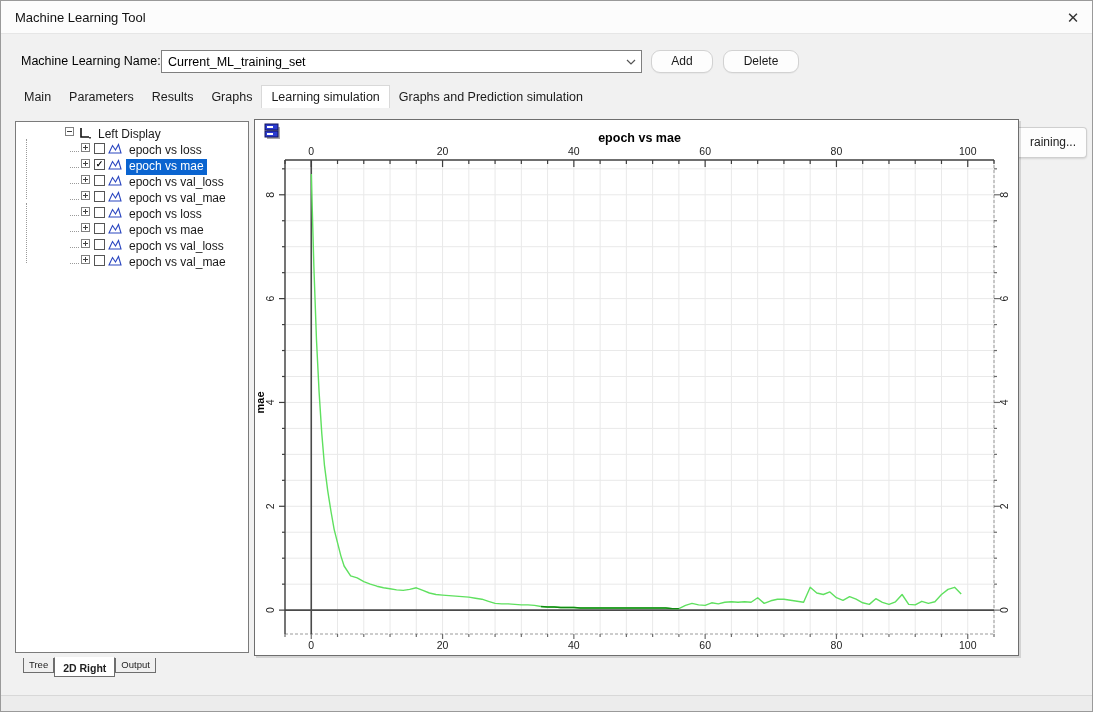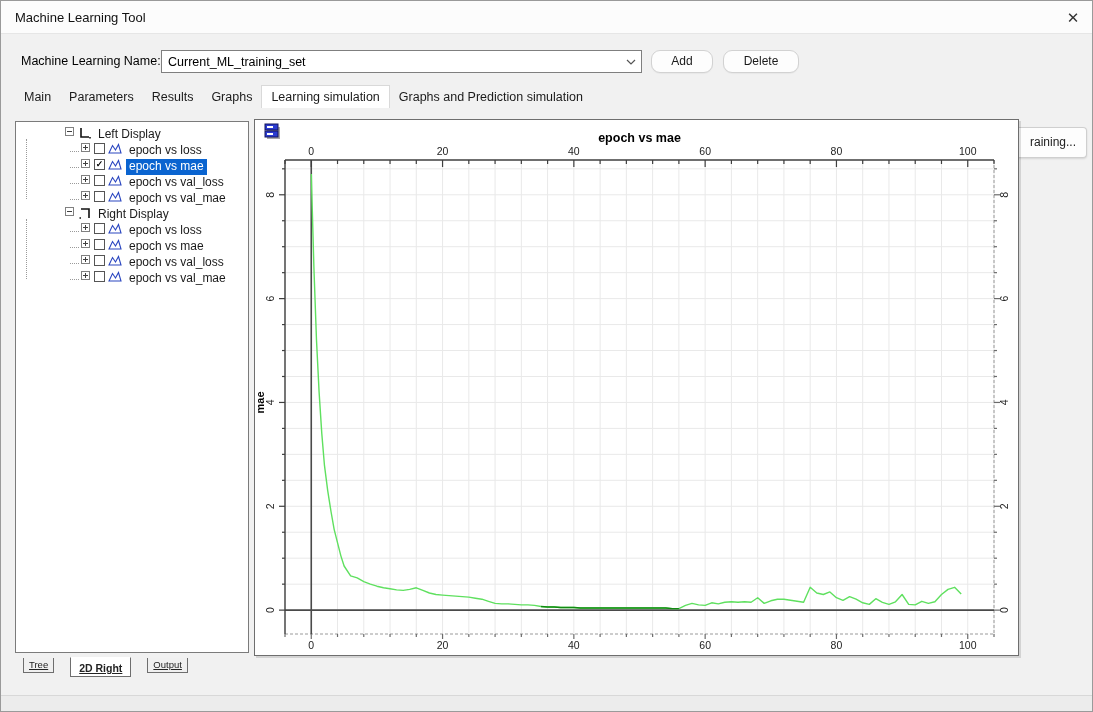--- a/index.html
+++ b/index.html
@@ -95,21 +95,21 @@
     background:#fdfdfd; border:1px solid #cfcfcf; border-left:none;
     border-radius:0 4px 4px 0; box-shadow:0 1px 2px rgba(0,0,0,0.12);
     font-size:12px; color:#222; line-height:29px; padding-left:2px;
     overflow:hidden; white-space:nowrap; cursor:pointer; z-index:1;
   }
   
   .bottom-tabs { position:absolute; left:22px; top:657px; display:flex; align-items:flex-start; }
   .btab {
     border:1px solid #6e6e6e; border-top:none; background:#f0f0f0;
     font-size:9.5px; color:#222; padding:1px 5px 2px 5px; height:15px; line-height:12px;
-    cursor:pointer; margin-right:16px; position:relative;text-decoration:underline;
+    cursor:pointer; margin-right:0; position:relative;
   }
   .btab.active {
     background:#fff; font-weight:bold; font-size:10.5px; height:20px; line-height:16px;
     margin-top:-1px; z-index:2; padding:2px 8px 2px 8px; border-top:1px solid #fff;
   }
   
   .bottom-divider { position:absolute; left:0; top:694px; width:100%; border-top:1px solid #d8d8d8; }
   .bottom-strip { position:absolute; left:0; top:695px; width:100%; height:17px; background:#ececec; }
 </style>
 </head>
@@ -177,27 +177,20 @@
           <span class="expander plus"></span>
           <span class="checkbox"></span>
           <svg width="14" height="11" viewBox="0 0 14 11" class="node-icon">
             <path d="M1 10 L4.5 2.5 L7.5 7 L10.5 1.5 L13 10 Z" fill="none" stroke="#2a46c0" stroke-width="1.1"></path>
           </svg>
           <span class="tree-label">epoch vs val_mae</span>
         </div>
       </div>
     </div>
     <div class="tree-group">
-      <div class="tree-row root">
-        <span class="expander"></span>
-        <svg width="13" height="12" viewBox="0 0 13 12" class="node-icon">
-          <path d="M3 2 H11 V11 M1.5 11 h1.5" fill="none" stroke="#111" stroke-width="1.6"></path>
-        </svg>
-        <span class="tree-label">Right Display</span>
-      </div>
       <div class="tree-children">
         <div class="tree-row child">
           <span class="expander plus"></span>
           <span class="checkbox"></span>
           <svg width="14" height="11" viewBox="0 0 14 11" class="node-icon">
             <path d="M1 10 L4.5 2.5 L7.5 7 L10.5 1.5 L13 10 Z" fill="none" stroke="#2a46c0" stroke-width="1.1"></path>
           </svg>
           <span class="tree-label">epoch vs loss</span>
         </div>
         <div class="tree-row child">

